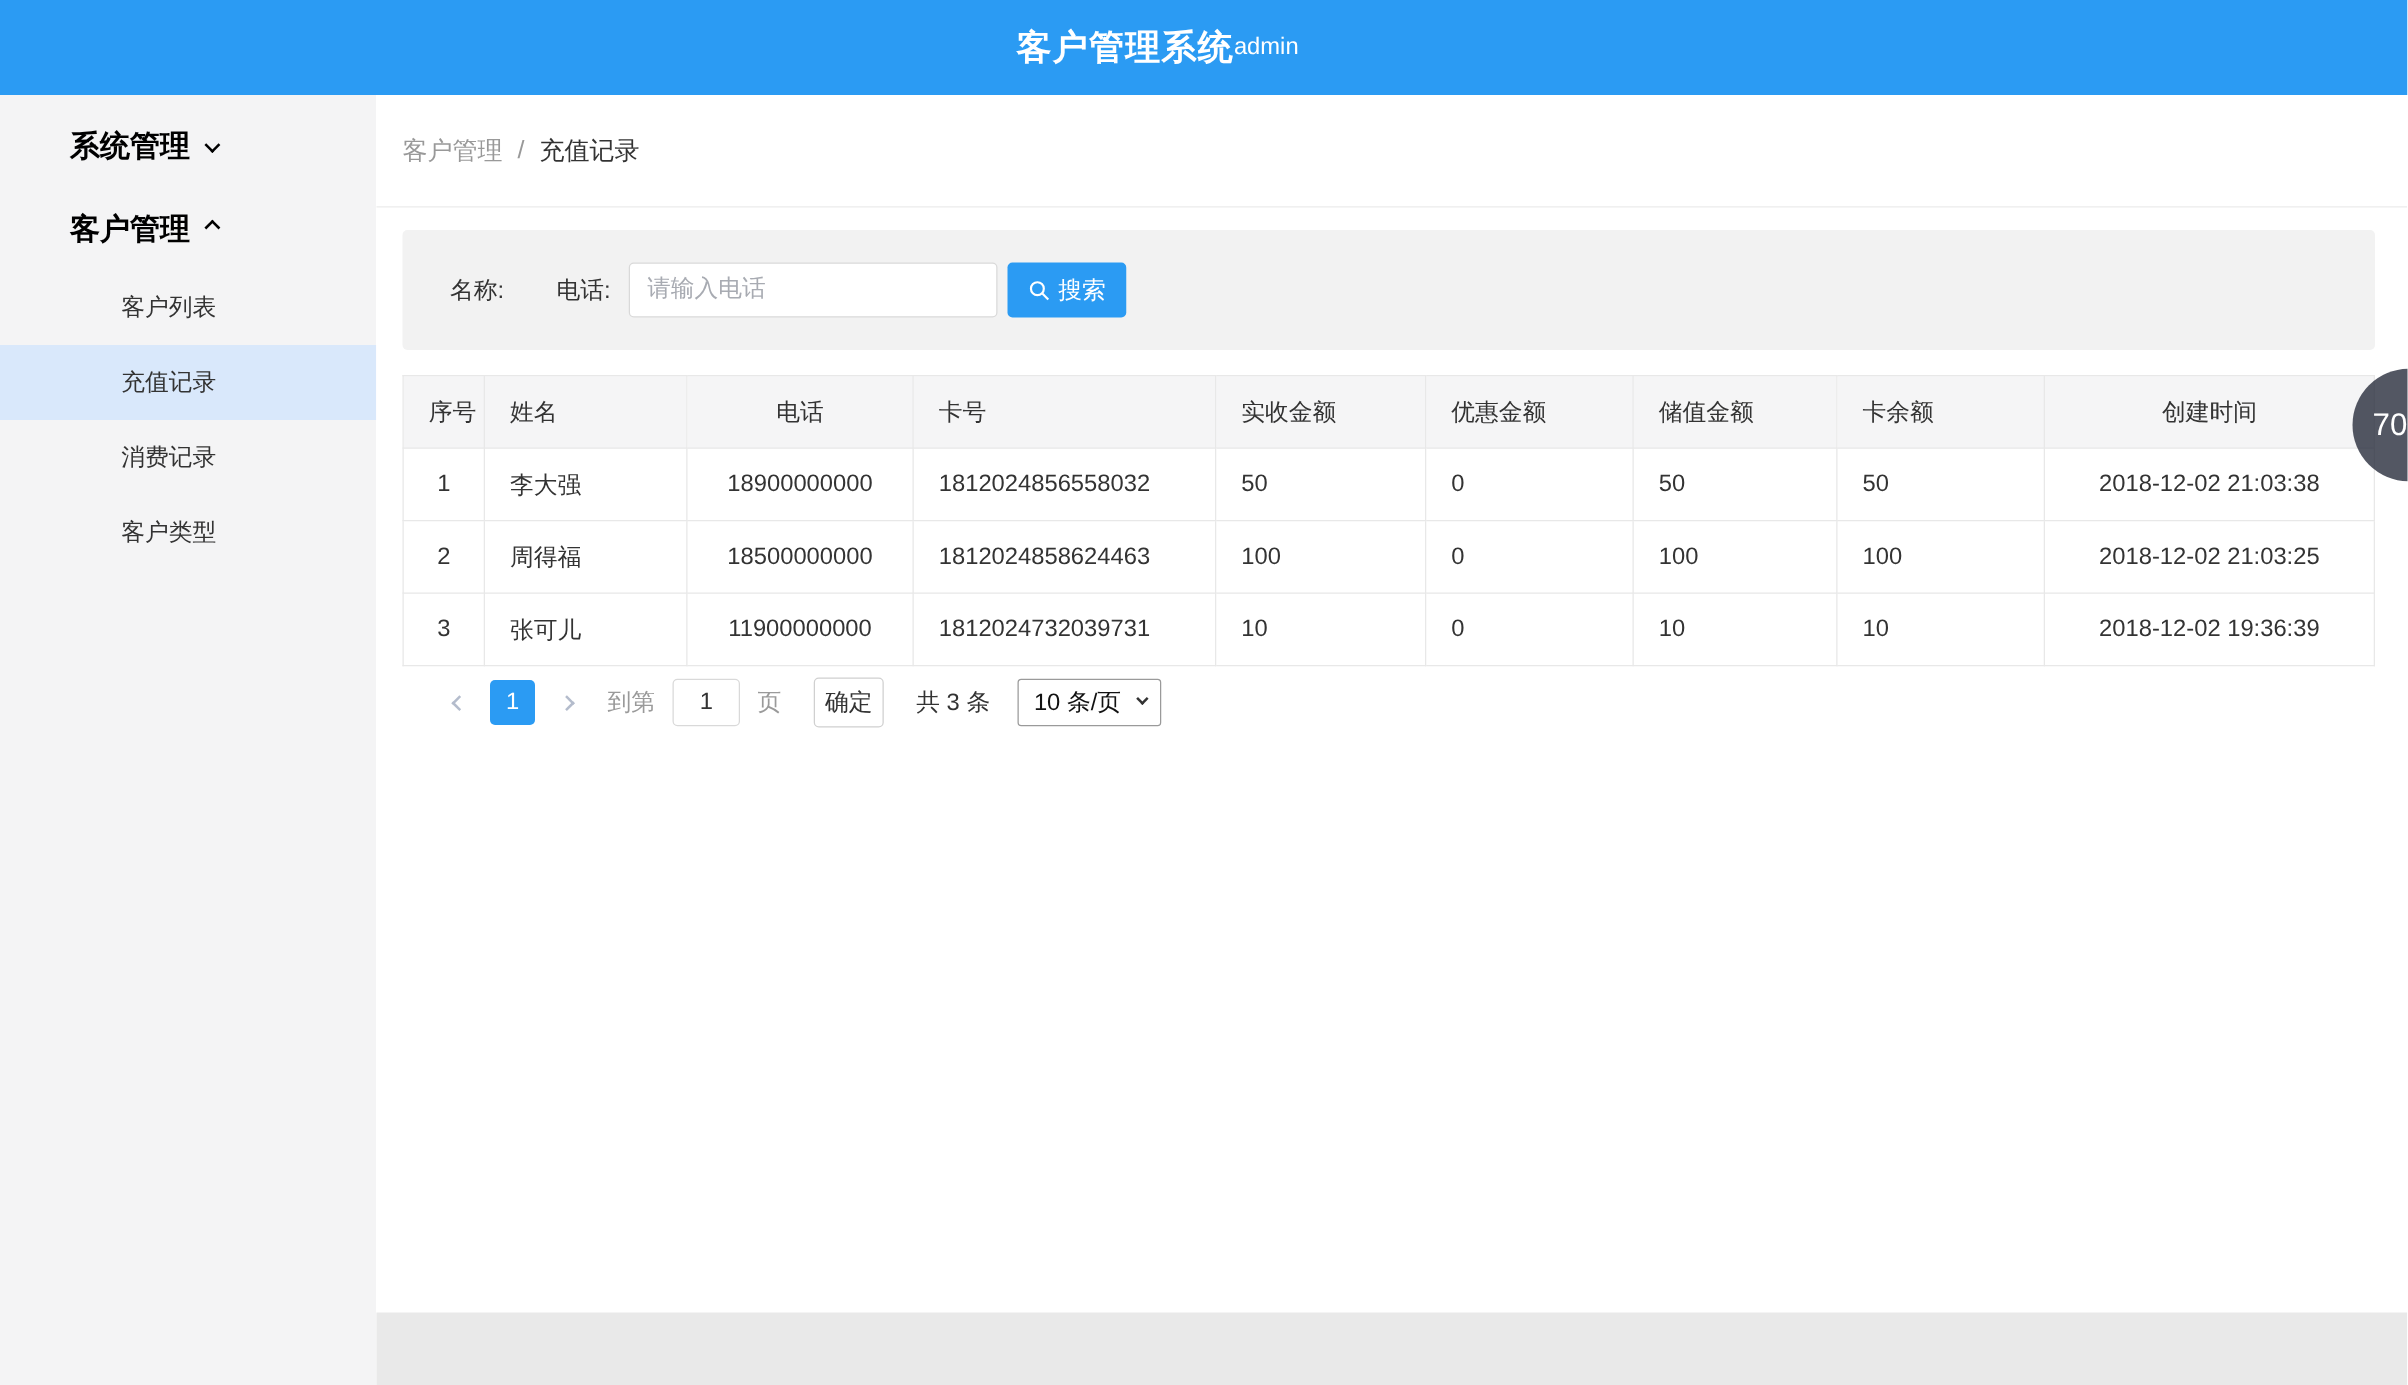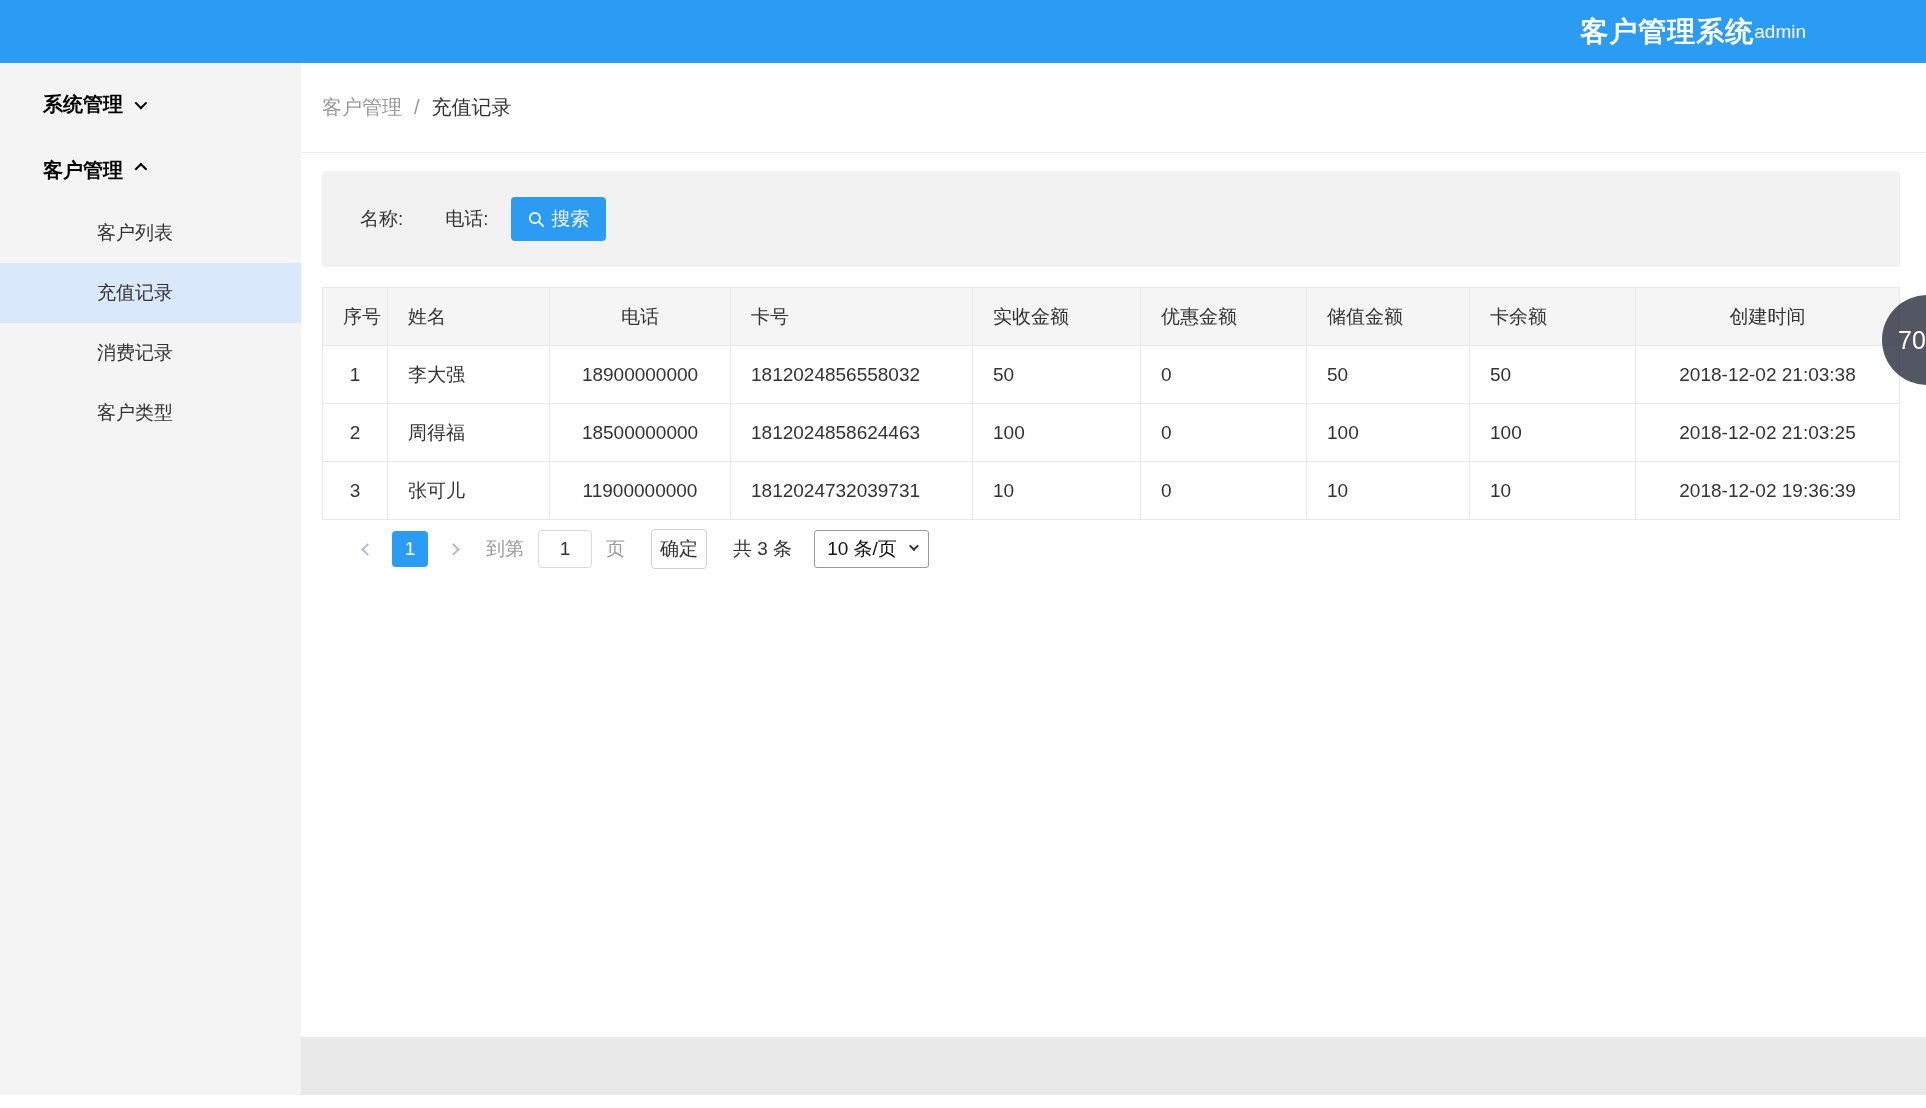--- a/index.html
+++ b/index.html
@@ -9,25 +9,25 @@
     font-family: "Liberation Sans", "DejaVu Sans", sans-serif;
     color: #333;
     background: #fff;
     position: relative;
     overflow: hidden;
   }
   :root { --primary: #2b9bf3; }
 
   
   .topbar {
-    height: 63px;
+    height: 76px;
     background: var(--primary, #2b9bf3);
     display: flex;
     align-items: center;
-    justify-content: flex-end;
+    justify-content: center;
     color: #fff;
   }
   .topbar .app-title {
     font-size: 28px;
     font-weight: bold;
     padding-left: 46px;
     letter-spacing: 1px;
   }
   .topbar .user {
     font-size: 19px;
@@ -42,22 +42,22 @@
   .sidebar {
     width: 301px;
     background: #f4f4f5;
     padding-top: 8px;
     flex-shrink: 0;
   }
   .menu-group {
     height: 66px;
     display: flex;
     align-items: center;
-    padding-left: 43px;
-    font-size: 20px;
+    padding-left: 56px;
+    font-size: 24px;
     font-weight: bold;
     color: #000;
     cursor: pointer;
   }
   .menu-group .chev { margin-left: 12px; color: #000; }
   .menu-item {
     height: 60px;
     display: flex;
     align-items: center;
     padding-left: 97px;
@@ -281,20 +281,21 @@
   <main class="content">
     <div class="breadcrumb-bar">
       <span class="crumb-parent">客户管理</span>
       <span class="crumb-sep">/</span>
       <span class="crumb-current">充值记录</span>
     </div>
 
     <div class="search-panel">
       <label>名称:</label>
       <label class="field-phone">电话:</label>
+      <input type="text" placeholder="请输入电话" style="">
       <button class="search-btn">
         <svg width="19" height="19" viewBox="0 0 24 24" aria-hidden="true">
           <circle cx="10" cy="10" r="6.5" fill="none" stroke="#fff" stroke-width="2.2"></circle>
           <line x1="15" y1="15" x2="21" y2="21" stroke="#fff" stroke-width="2.2"></line>
         </svg>
         <span>搜索</span>
       </button>
     </div>
 
     <div class="table-wrap">

